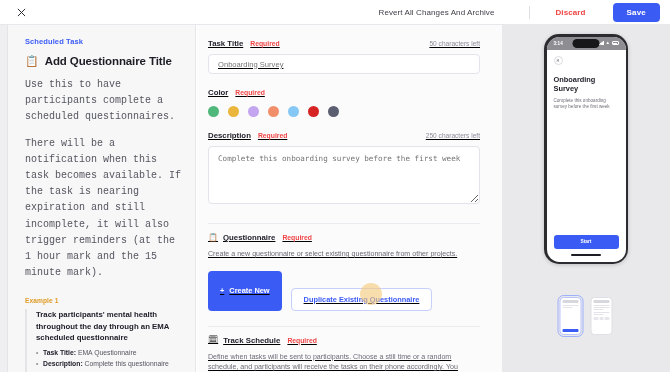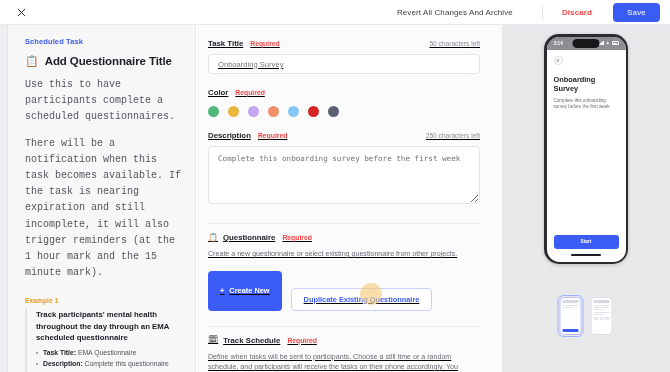--- a/index.html
+++ b/index.html
@@ -18,33 +18,33 @@
     display:flex; align-items:center;
     border-bottom: 1px solid #e8e8ec;
     z-index: 10;
   }
   .close-x {
     margin-left: 14px; width: 14px; height: 14px;
     display:flex; align-items:center; justify-content:center;
     color:#2c2c35; font-size: 11px; line-height:1; cursor:pointer;
   }
   .topbar-right {
-    margin-left:auto; display:flex; align-items:center; gap:9px; padding-right: 10px;
+    margin-left:auto; display:flex; align-items:center; gap:15px; padding-right: 10px;
   }
   .revert-link {
     font-size: 8px; color:#3d3d47; letter-spacing:.1px; cursor:pointer;
     padding: 0 10px 0 0;
   }
   .vdiv { width:1px; height:13px; background:#dedee4; margin: 0 10px; }
   .discard-btn {
     font-size: 8px; font-weight:700; color:#f04444; cursor:pointer;
     padding: 0 12px 0 0; letter-spacing:.1px;
   }
   .save-btn {
-    background:#3b5bf5; color:#fff; font-size:8px; font-weight:400;
+    background:#3b5bf5; color:#fff; font-size:8px; font-weight:700;
     border-radius:4px; padding: 5px 14px; cursor:pointer; letter-spacing:.2px;
   }
 
   
   .edge-strip {
     position:absolute; left:0; top:25px; width:8px; bottom:0; background:#efeff1;
     border-right:1px solid #e4e4e8;
   }
   .side-col {
     position:absolute; left:8px; top:25px; width:188px; bottom:0;

